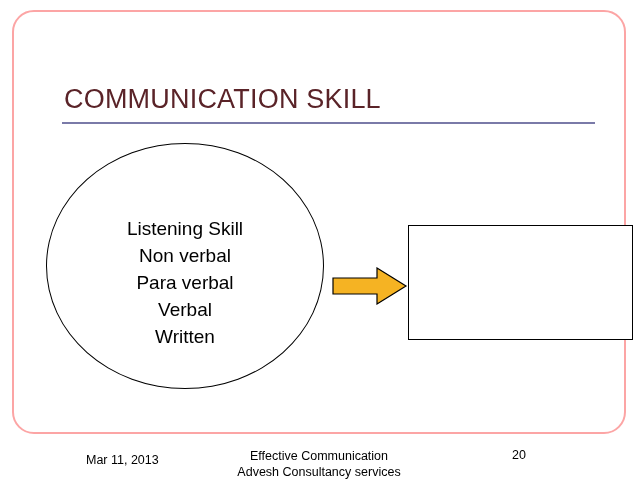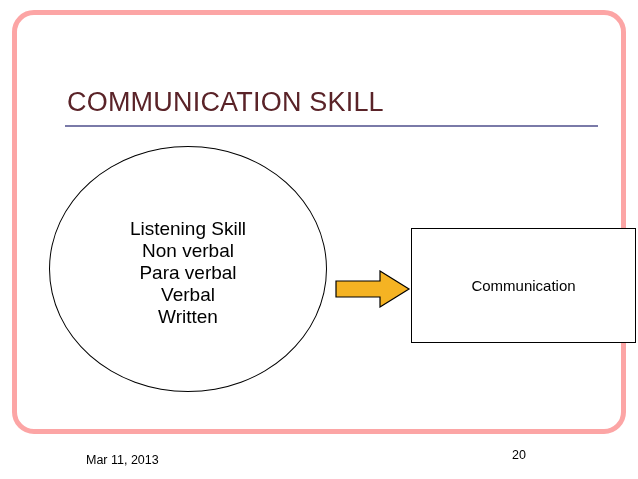--- a/index.html
+++ b/index.html
@@ -12,21 +12,21 @@
     height: 479px;
     font-family: "Liberation Sans", sans-serif;
     -webkit-font-smoothing: antialiased;
   }
   .slide {
     position: absolute;
     left: 12px;
     top: 10px;
     width: 614px;
     height: 424px;
-    border: 5px solid #fca5a5;
+    border: 2px solid #fca5a5;
     border-radius: 22px;
     background: #ffffff;
     box-sizing: border-box;
   }
   .title {
     position: absolute;
     left: 50px;
     top: 72px;
     font-size: 27px;
     color: #5a2328;
@@ -51,21 +51,21 @@
     border-radius: 50%;
     box-sizing: border-box;
   }
   .ellipse-text {
     position: absolute;
     left: 32px;
     top: 203px;
     width: 278px;
     text-align: center;
     font-size: 19px;
-    line-height: 22px;
+    line-height: 27px;
     color: #000000;
   }
   .rect {
     position: absolute;
     left: 394px;
     top: 213px;
     width: 225px;
     height: 115px;
     border: 1.3px solid #000000;
     box-sizing: border-box;
@@ -132,22 +132,23 @@
 Verbal
 Written</div>
 
   <div class="arrow">
     <svg width="76" height="38" viewBox="0 0 76 38" xmlns="http://www.w3.org/2000/svg">
       <polygon points="1,11 45,11 45,1 74,19 45,37 45,27 1,27" fill="#f5b323" stroke="#000000" stroke-width="1.2" stroke-linejoin="miter"></polygon>
     </svg>
   </div>
 
   <div class="rect"></div>
-  <div class="rect-text">Communication</div>
 
 </div>
 
 <div class="footer">
   <div class="foot-date">Mar 11, 2013</div>
   <div class="foot-center">
+    <div>Effective Communication</div>
+    <div>Advesh Consultancy services</div>
   </div>
   <div class="foot-page">20</div>
 </div>
 
 </body></html>

